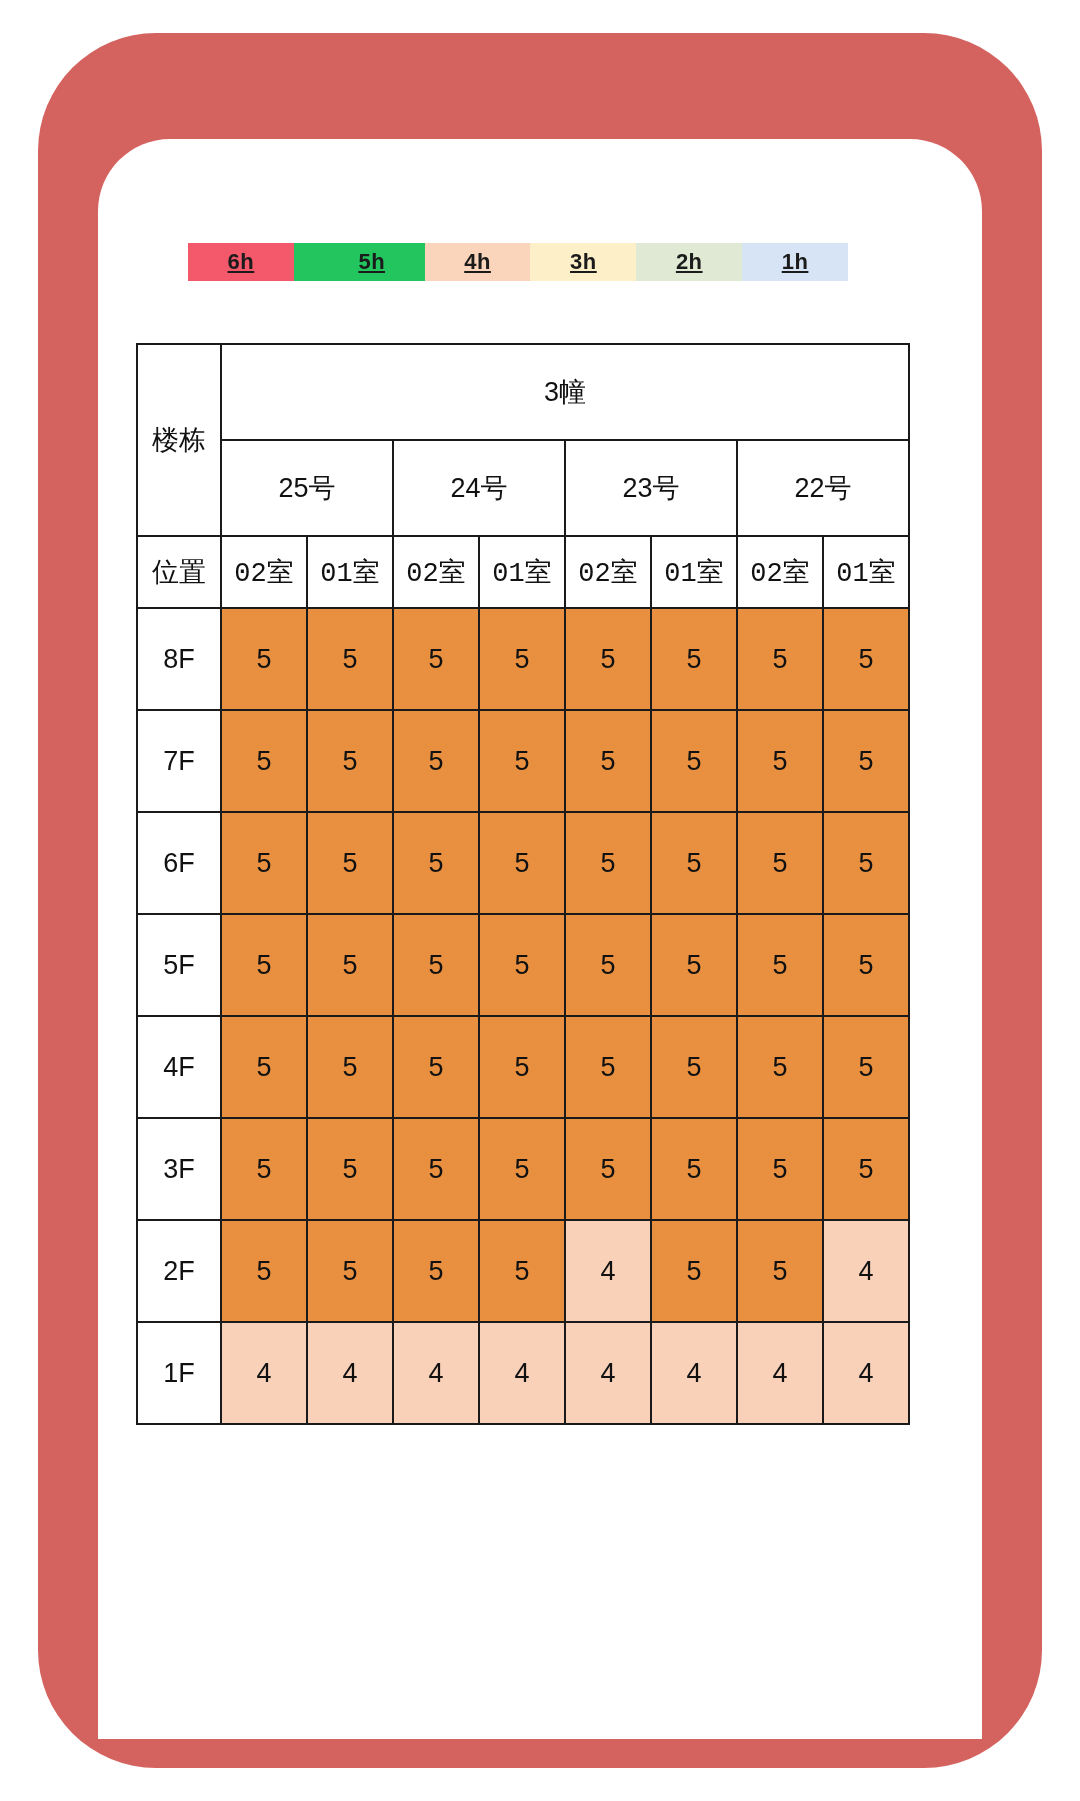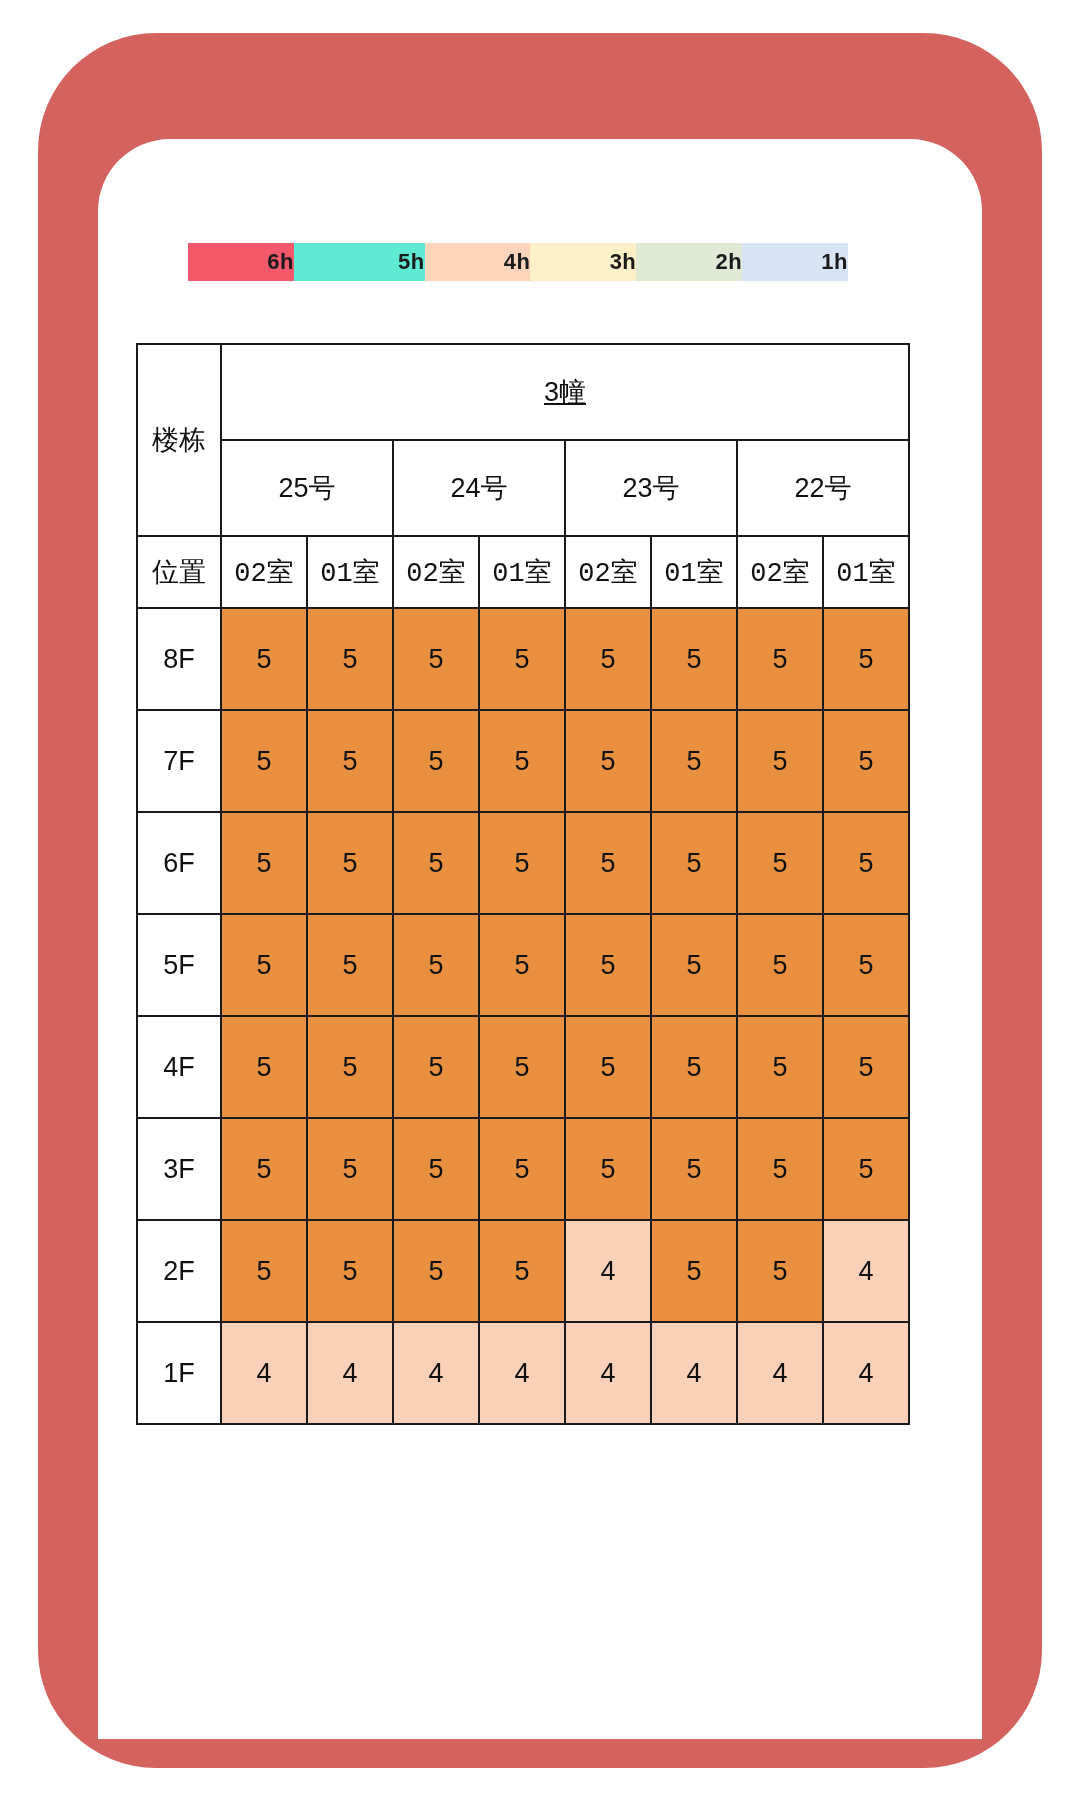--- a/index.html
+++ b/index.html
@@ -30,25 +30,26 @@
   .legend{
     position:absolute;
     left:90px;top:104px;
     width:660px;height:38px;
     display:flex;
   }
   .legend-seg{
     flex:1 1 0;
     display:flex;
     align-items:center;
-    justify-content:flex-end;
+    justify-content:center;
     font-size:22px;
     font-weight:bold;
     color:#1b1b1b;
     letter-spacing:0.5px;
+    text-decoration:underline;
   }
   
   .tbl-wrap{
     position:absolute;
     left:38px;top:204px;
     width:772px;
   }
   table.grid{
     border-collapse:collapse;
     width:772px;
@@ -57,40 +58,40 @@
   table.grid td{
     border:2px solid #1a1a1a;
     text-align:center;
     vertical-align:middle;
     font-size:27px;
     color:#111111;
     background:#ffffff;
     padding:0;
   }
   td.hdr-build{font-size:27px;}
-  td.hdr-top{height:94px;font-size:28px;text-decoration:underline;}
+  td.hdr-top{height:94px;font-size:28px;}
   td.hdr-no{height:94px;font-size:29px;}
   td.hdr-pos{height:70px;font-size:27px;}
   td.hdr-room{height:70px;font-size:26px;font-family:Liberation Mono, monospace;}
   td.floor{height:100px;font-size:28px;background:#ffffff;border-radius:11px;}
   td.cell{height:100px;font-size:29px;}
   .col-floor{width:84px;}
   .col-data{width:86px;}
 </style>
 </head>
 <body>
 
 <div class="phone-frame">
   <div class="inner-card">
 
     <div class="legend">
         <div class="legend-seg" style="background: rgb(244, 89, 107);">
           <span>6h</span>
         </div>
-        <div class="legend-seg" style="background: #5eead4; padding-left: 25px;">
+        <div class="legend-seg" style="background: #22c55e; padding-left: 25px;">
           <span>5h</span>
         </div>
         <div class="legend-seg" style="background: rgb(250, 212, 187);">
           <span>4h</span>
         </div>
         <div class="legend-seg" style="background: rgb(253, 240, 200);">
           <span>3h</span>
         </div>
         <div class="legend-seg" style="background: rgb(223, 233, 212);">
           <span>2h</span>

